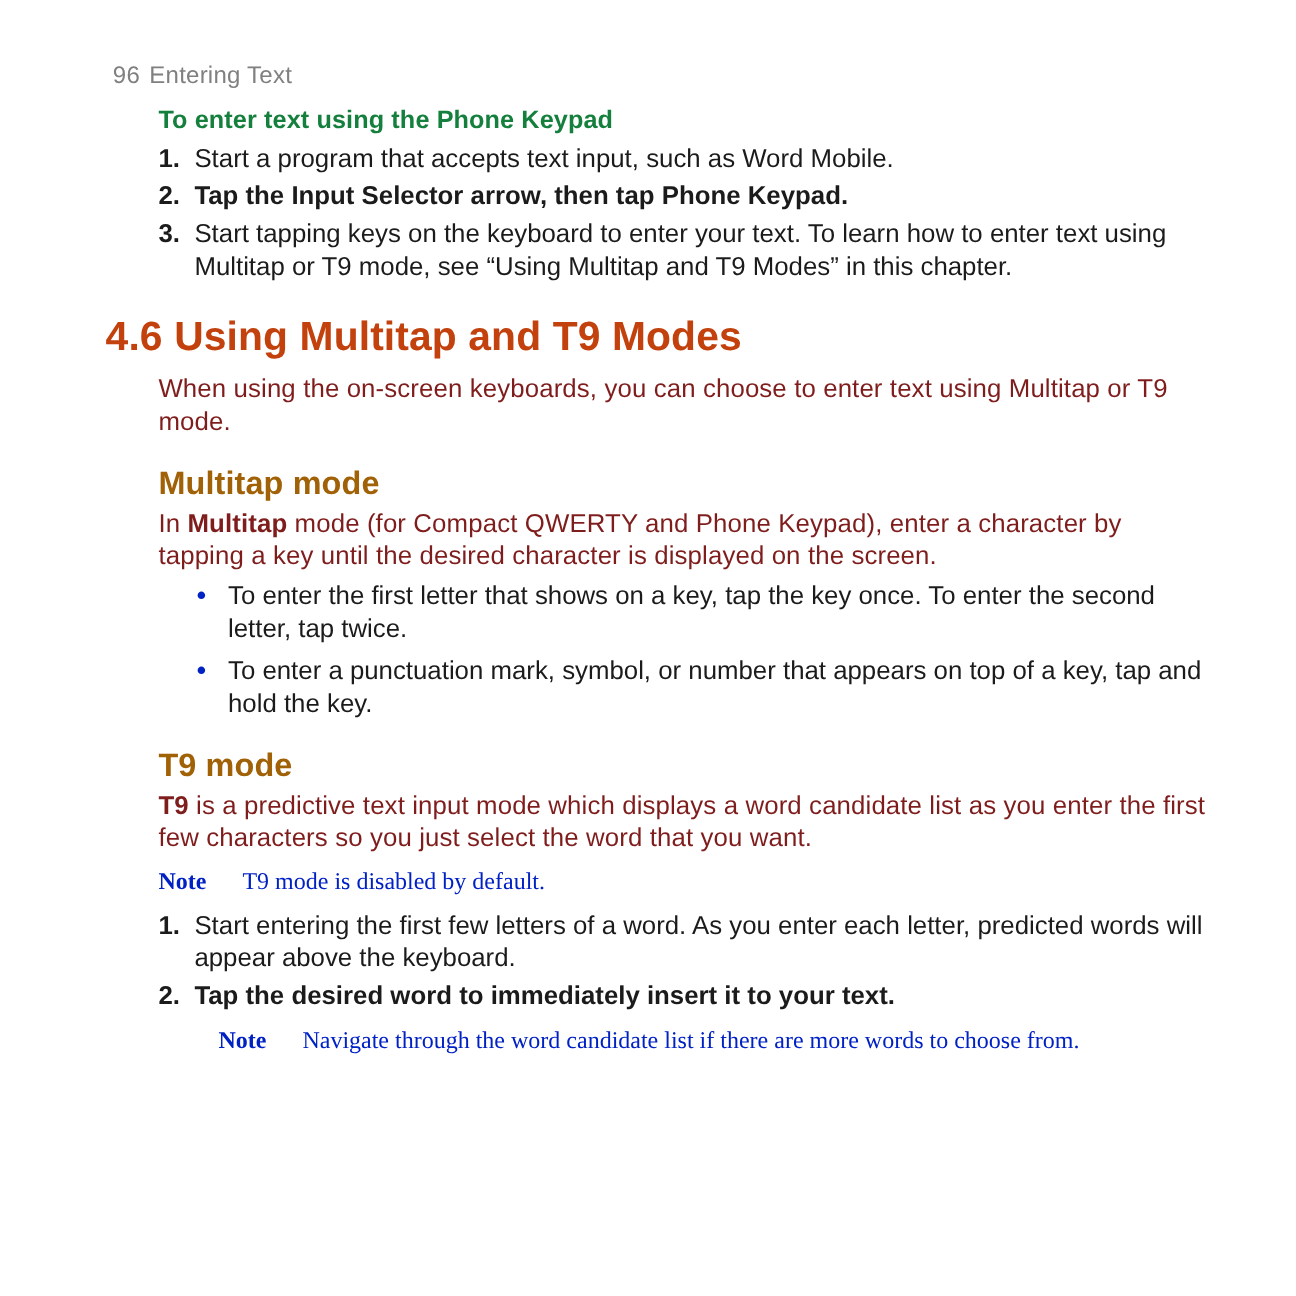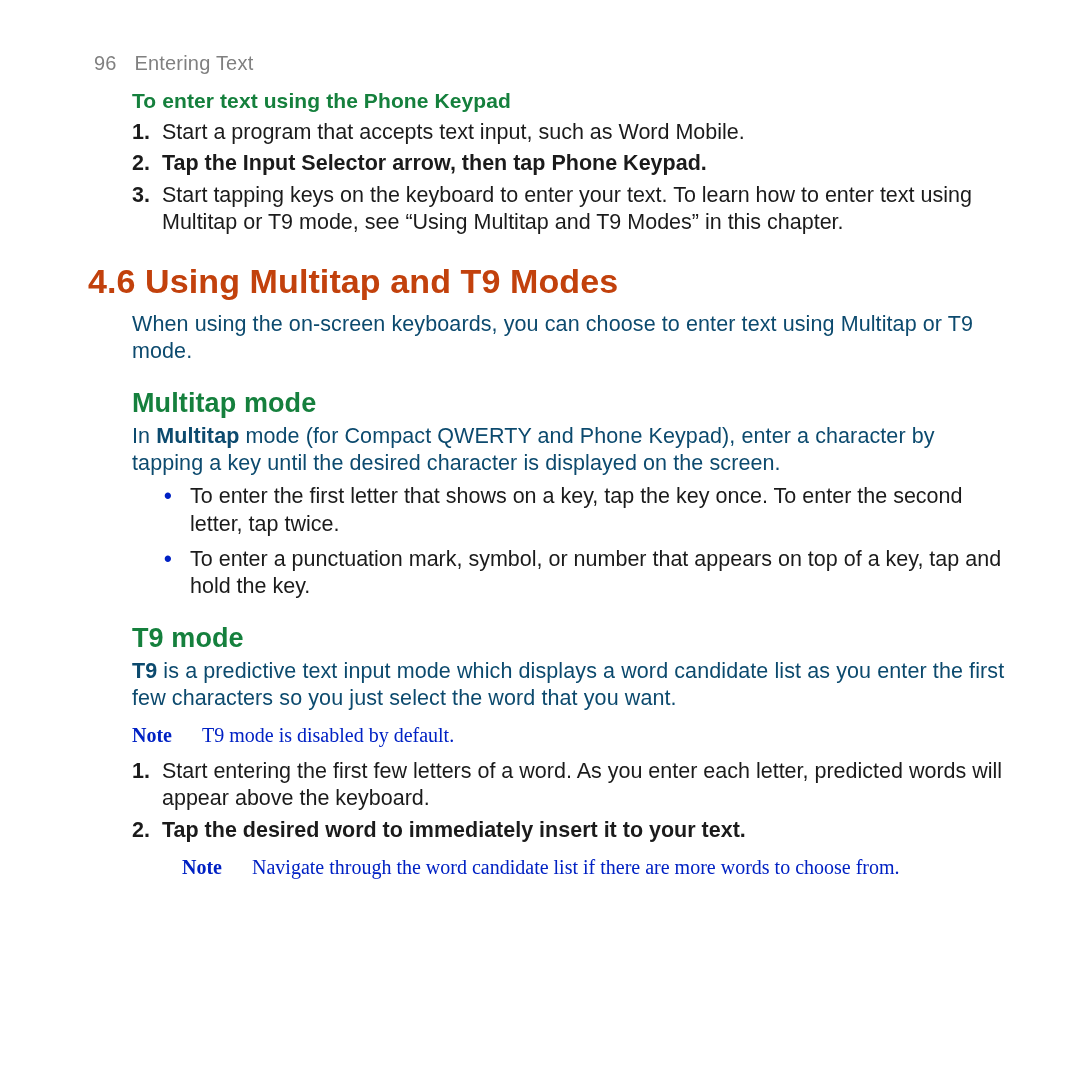--- a/index.html
+++ b/index.html
@@ -19,51 +19,51 @@
     width: 1080px;
   }
   .header-line {
     font-size: 20px;
     color: #808080;
     margin-bottom: 14px;
     margin-left: 6px;
     letter-spacing: 0.2px;
   }
   .header-line .pagenum {
-    margin-right: 12px;
+    margin-right: 2px;
     text-align: right;
   }
 
   .h4 {
     color: #15803d;
     font-weight: 700;
     font-size: 21px;
     margin: 0 0 6px 44px;
     letter-spacing: 0.1px;
   }
   .h2 {
     color: #c2410c;
     font-weight: 700;
     font-size: 34px;
     margin: 26px 0 10px 0;
     letter-spacing: 0.1px;
   }
   .h3 {
-    color: #15803d;
+    color: #a16207;
     font-weight: 700;
     font-size: 27px;
     margin: 22px 0 2px 44px;
     letter-spacing: 0.1px;
   }
 
   .body-para {
     font-size: 21.5px;
     line-height: 1.27;
     margin: 4px 0 4px 44px;
-    color: #0c4a6e;
+    color: #7f1d1d;
     letter-spacing: 0.1px;
   }
   .body-para.afterh2 {
     margin-left: 44px;
   }
 
   ol.steps {
     margin: 0 0 8px 44px;
     padding: 0;
     list-style: none;

